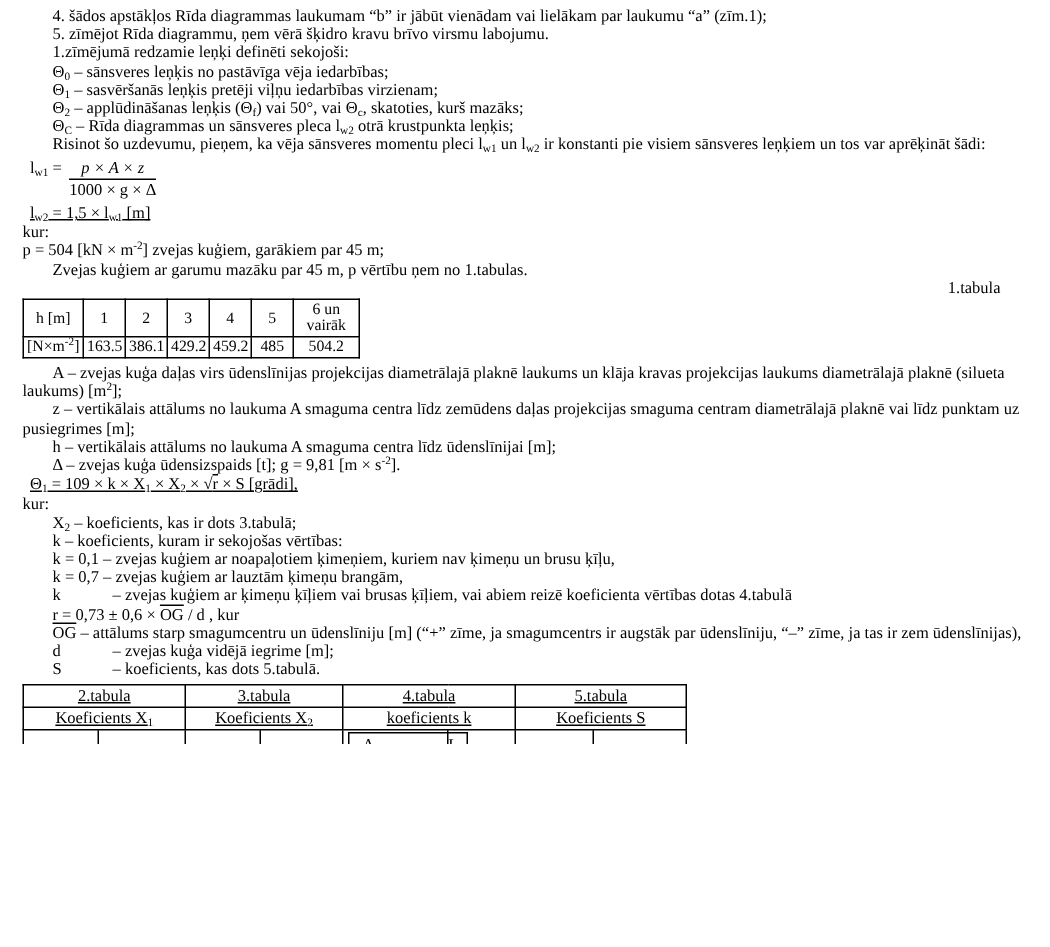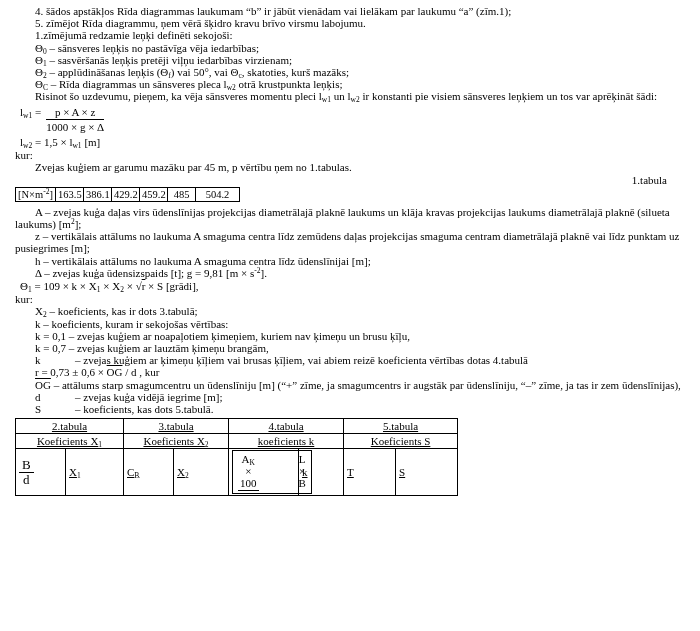--- a/index.html
+++ b/index.html
@@ -12,23 +12,23 @@
   }
   p { margin:0; }
   .ind { text-indent:20px; }
   .right { text-align:right; padding-right:18px; }
   sub { font-size:7.5px; line-height:0; vertical-align:-2px; }
   sup { font-size:7.5px; line-height:0; vertical-align:4px; }
   .ovl { text-decoration:overline; }
   .klab { display:inline-block; width:40px; text-indent:0; }
   .formula { display:flex; align-items:flex-start; margin:3px 0 3px 5px; }
   .frac { display:inline-flex; flex-direction:column; text-align:center; margin-left:5px; }
-  .frac .num { border-bottom:1px solid #000; padding:0 4px 1px 4px; }
+  .frac .num { border-bottom:1px solid #000; padding:0 4px 1px 4px;font-style:italic; }
   .frac .den { padding-top:1px; }
-  .fline { margin:1px 0 1px 5px; }
+  .fline { margin:1px 0 1px 5px;text-decoration:underline; }
   table { border-collapse:collapse; }
   td { border:1px solid #000; }
   .t1 { table-layout:fixed; width:224px; margin:1px 0 4px 0; font-size:10.5px; line-height:11px; }
   .t1 td { padding:1px 2px; text-align:center; }
   .t2 { table-layout:fixed; width:442px; margin-top:3px; font-size:11px; line-height:12px;text-decoration:underline; }
   .t2 td { padding:1px 3px; vertical-align:middle; text-align:left; }
   .t2 tr.c td { text-align:center; }
   .t2 tr.sym td { height:46px; }
   .bigfrac { display:inline-flex; flex-direction:column; text-align:center; font-size:13px; line-height:14px; }
   .bigfrac .num { border-bottom:1px solid #000; padding:0 3px; }
@@ -59,36 +59,46 @@
     <span class="frac">
       <span class="num">p × A × z</span>
       <span class="den">1000 × g × Δ</span>
     </span>
   </div>
 
   <p class="fline"><span>l</span><sub>w2</sub><span> = 1,5 × l</span><sub>w1</sub><span> [m]</span></p>
 
   <p>kur:</p>
 
+  <p><span>p = 504 [kN × m</span><sup>-2</sup><span>] zvejas kuģiem, garākiem par 45 m;</span></p>
 
   <p class="ind">Zvejas kuģiem ar garumu mazāku par 45 m, p vērtību ņem no 1.tabulas.</p>
 
   <p class="right">1.tabula</p>
 
   <table class="t1">
     <colgroup>
         <col style="width:40px">
         <col style="width:28px">
         <col style="width:28px">
         <col style="width:28px">
         <col style="width:28px">
         <col style="width:28px">
         <col style="width:44px">
       </colgroup>
     <tbody>
+        <tr>
+      <td>h [m]</td>
+      <td>1</td>
+      <td>2</td>
+      <td>3</td>
+      <td>4</td>
+      <td>5</td>
+      <td>6 un vairāk</td>
+    </tr>
     <tr>
       <td><span>[N×m</span><sup>-2</sup><span>]</span></td>
       <td>163.5</td>
       <td>386.1</td>
       <td>429.2</td>
       <td>459.2</td>
       <td>485</td>
       <td>504.2</td>
     </tr>
   </tbody>

